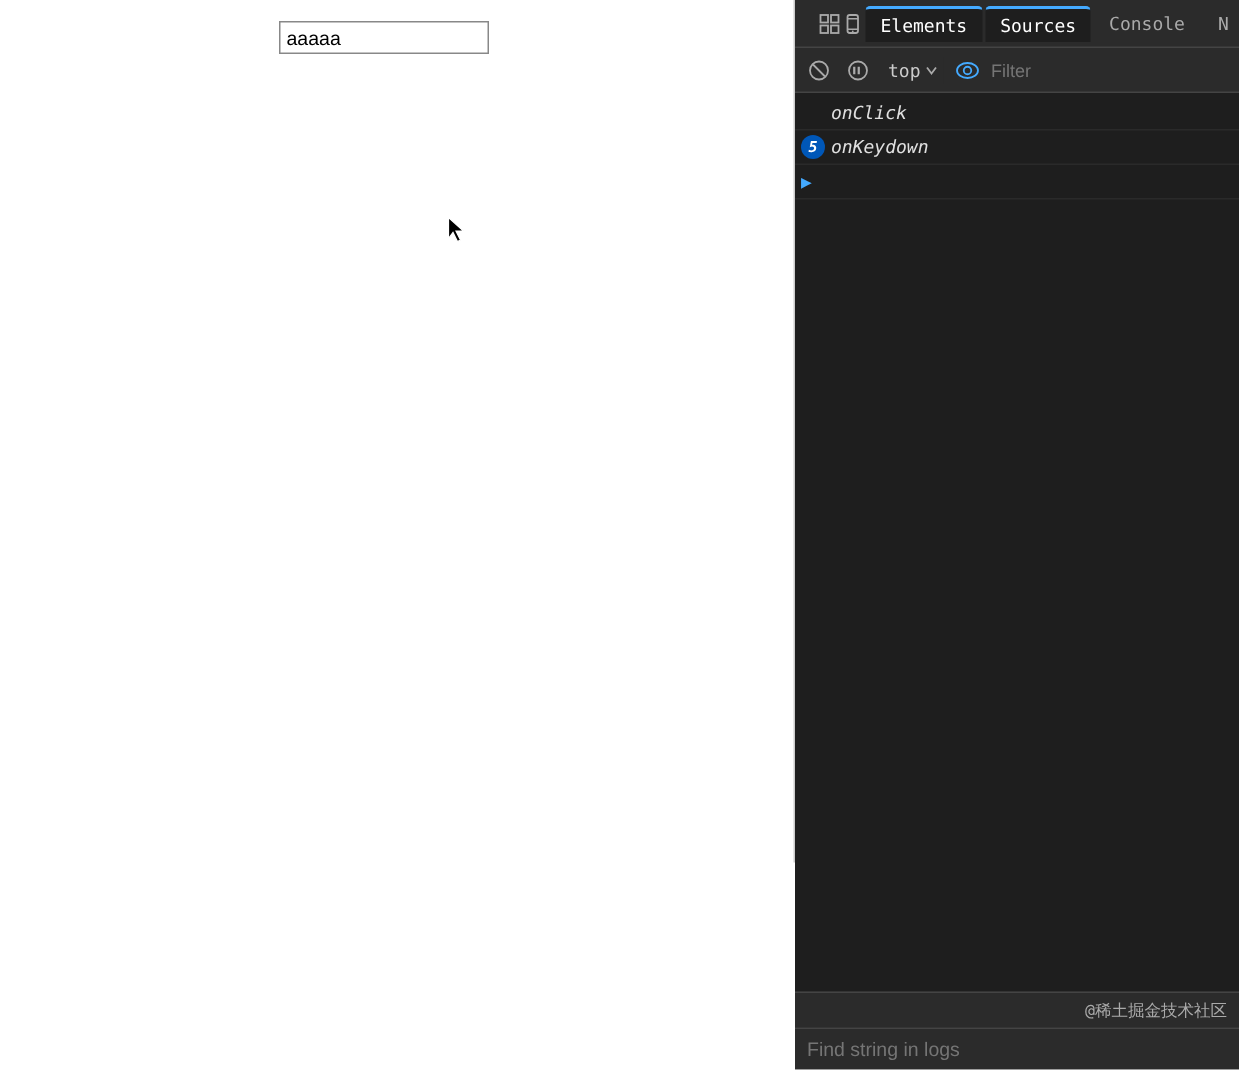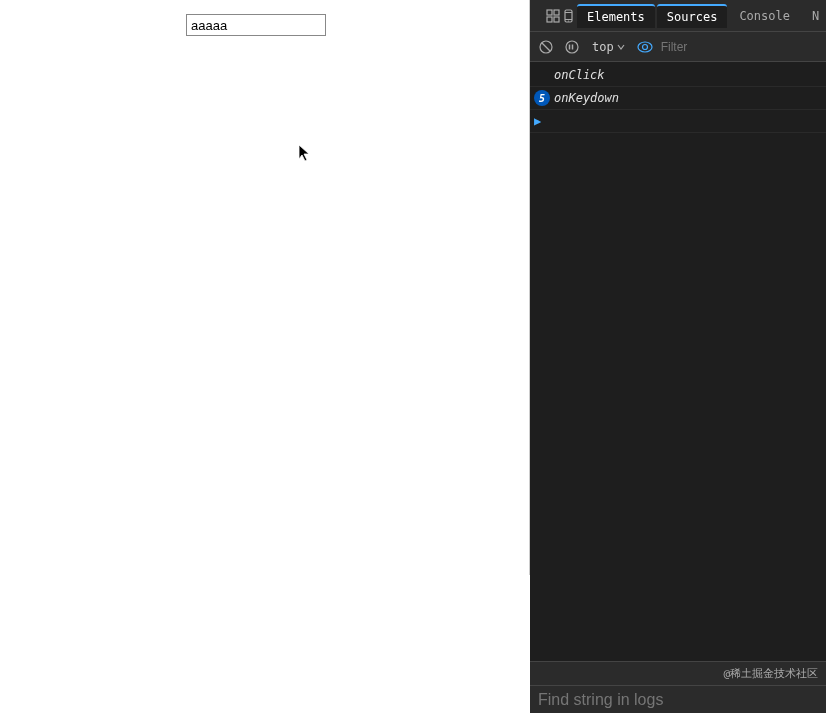--- a/index.html
+++ b/index.html
@@ -208,21 +208,21 @@
       display: flex;
       align-items: center;
       padding: 0 8px;
       flex-shrink: 0;
     }
 
     #find-input {
       background: transparent;
       border: none;
       color: #f0abfc;
-      font-size: 16px;
+      font-size: 13px;
       outline: none;
       width: 100%;
     }
 
     
     .cursor-arrow {
       width: 12px;
       height: 18px;
     }
   </style>

